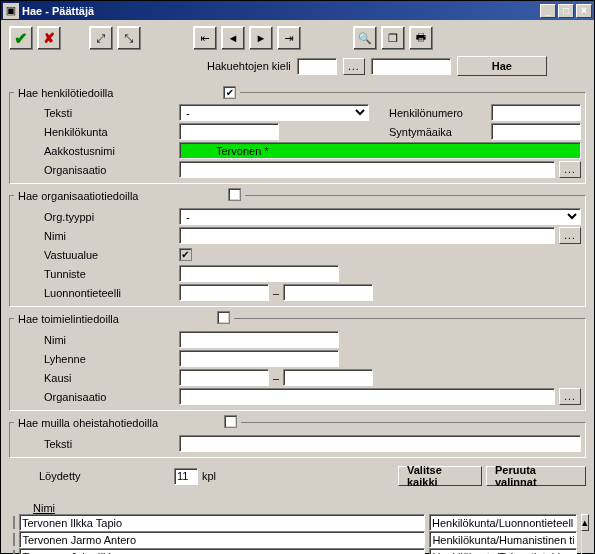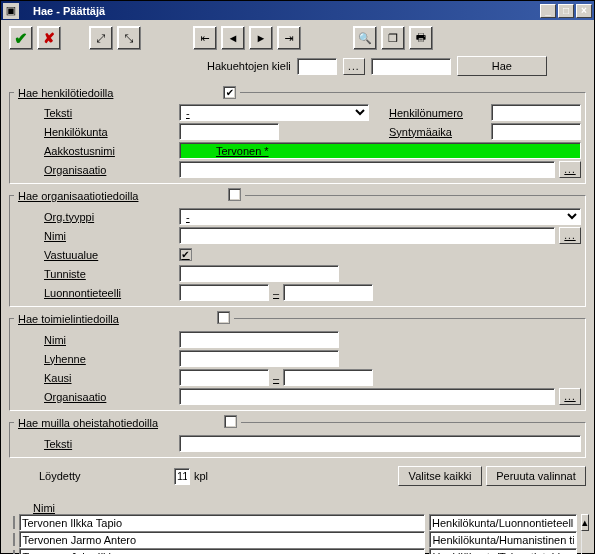--- a/index.html
+++ b/index.html
@@ -1,39 +1,39 @@
 <!DOCTYPE html>
 <html><head>
 <meta charset="utf-8">
 <style>
 * { box-sizing: border-box; font-family: "MS Sans Serif", Tahoma, sans-serif; font-size: 11px; }
 body { margin: 0; background: #d4d0c8; }
 .window { width: 595px; height: 554px; background: #d4d0c8; border: 1px solid #000; position: relative; }
 .titlebar { height: 19px; background: linear-gradient(to right, #0a246a, #3a5da8); color: #fff; display: flex; align-items: center; padding: 0 2px; }
 .titlebar-icon { width: 16px; height: 16px; background: #d4d0c8; margin-right: 3px; display:flex; align-items:center; justify-content:center; color:#000;}
-.titlebar-text { font-weight: bold; flex: 1; margin-left: 11px; }
+.titlebar-text { font-weight: bold; flex: 1; }
 .titlebar-btns { display: flex; gap: 2px; }
 .titlebar-btn { width: 16px; height: 14px; background: #d4d0c8; border: 1px solid #fff; border-right-color:#404040; border-bottom-color:#404040; display:flex; align-items:center; justify-content:center; font-weight:bold; font-size:10px; font-family: Arial; cursor:pointer;}
 .toolbar { height: 36px; display: flex; align-items: center; padding: 4px 8px; gap: 4px; position:relative;}
 .tbtn { width: 24px; height: 24px; border: 1px solid #fff; border-right-color:#808080; border-bottom-color:#808080; background:#d4d0c8; display:flex; align-items:center; justify-content:center; cursor:pointer;}
 .tbtn.raised { box-shadow: inset -1px -1px #404040, inset 1px 1px #fff; }
 .spacer { width: 20px; }
 .content { padding: 2px 8px 8px 8px; }
 .row { display: flex; align-items: center; height: 19px; margin-bottom: 0px;}
 .lbl { width: 165px; padding-left: 30px; }
 .field-area { flex: 1; display:flex; align-items:center; gap:4px;}
 input.text, select { height: 17px; border: 1px solid #808080; border-right-color:#fff; border-bottom-color:#fff; background:#fff; padding: 0 2px; font-size:11px;}
 input.text { box-shadow: inset 1px 1px #404040;}
 select { box-shadow: inset 1px 1px #404040; background:#fff;}
 .dots-btn { width: 22px; height: 17px; border:1px solid #fff; border-right-color:#404040; border-bottom-color:#404040; background:#d4d0c8; display:flex; align-items:center; justify-content:center; cursor:pointer; font-size:10px; letter-spacing:1px;}
 .check { width:13px; height:13px; border:1px solid #808080; background:#fff; box-shadow: inset 1px 1px #404040, inset -1px -1px #d4d0c8; display:inline-flex; align-items:center; justify-content:center; font-size:10px; color:#000; cursor:pointer;}
-fieldset { border: 1px solid #808080; border-right-color:#fff; border-bottom-color:#fff; margin: 4px 0; padding: 4px 4px 4px 4px; position:relative;text-decoration:underline;}
+fieldset { border: 1px solid #808080; border-right-color:#fff; border-bottom-color:#fff; margin: 4px 0; padding: 4px 4px 4px 4px; position:relative;}
 fieldset legend { padding: 0 4px; background: #d4d0c8; display:flex; align-items:center; gap:110px;}
 .green-input { background: #00e000 !important; color:#000;}
-.btn { height: 20px; border:1px solid #fff; border-right-color:#404040; border-bottom-color:#404040; background:#d4d0c8; padding: 8px 8px; display:inline-flex; align-items:center; justify-content:center; cursor:pointer;}
+.btn { height: 20px; border:1px solid #fff; border-right-color:#404040; border-bottom-color:#404040; background:#d4d0c8; padding: 8px 8px; display:inline-flex; align-items:center; justify-content:center; cursor:pointer;font-weight:bold;}
 .results { padding: 4px 12px 0 12px;}
 .res-hdr { display:flex; }
 .res-row { display:flex; align-items:center; height:17px; gap:4px;}
 .res-row input.text { flex:0 0 auto;}
 .underline { text-decoration: underline; }
 .search-kieli { display:flex; align-items:center; justify-content:flex-start; padding:0 8px 4px 0; gap:6px;}
 legend .chk-wrap{ margin-left:0;}
 .mid-lbl{ white-space:nowrap; }
 </style>
 </head>
@@ -199,21 +199,21 @@
         <div class="lbl">Teksti</div>
         <div class="field-area">
             <input class="text" style="flex: 1 1 0%;">
           </div>
       </div>
     </fieldset>
 
     <div class="row" style="height:28px; margin-top:4px;">
       <div class="lbl">Löydetty</div>
       <div class="field-area">
-        <input class="text" style="width: 16px;" value="11">
+        <input class="text" style="width: 24px;" value="11">
         <span>kpl</span>
         <div style="flex:1;"></div>
         <div class="btn" style="width:84px;">Valitse kaikki</div>
         <div class="btn" style="width:100px;">Peruuta valinnat</div>
       </div>
     </div>
 
   </div>
 
   <div class="results">

